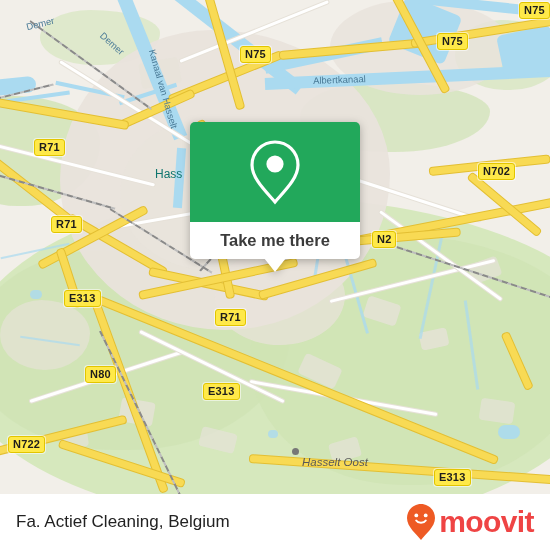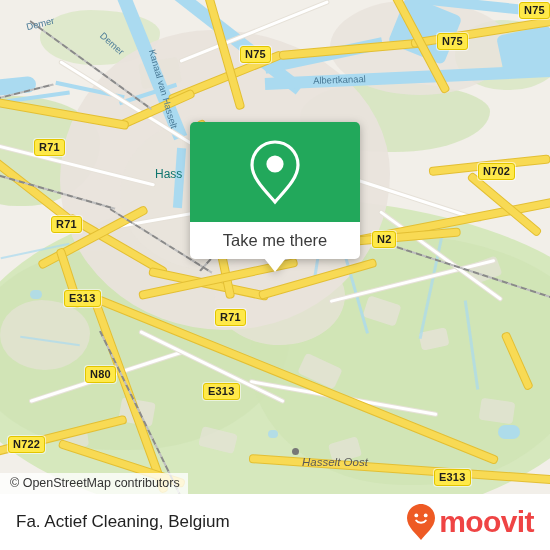--- a/index.html
+++ b/index.html
@@ -64,21 +64,21 @@
     position:absolute;left:190px;top:122px;width:170px;
     filter:drop-shadow(0 2px 4px rgba(0,0,0,.28));
   }
   #popup .head{
     background:#22a85b;height:100px;border-radius:5px 5px 0 0;
     display:flex;align-items:center;justify-content:center;
   }
   #popup .foot{
     background:#ffffff;height:37px;border-radius:0 0 5px 5px;
     display:flex;align-items:center;justify-content:center;
-    font-size:16.5px;color:#3b3b3b;
+    font-size:16.5px;color:#3b3b3b;font-weight:bold;
   }
   #popup .tail{
     position:absolute;left:50%;margin-left:-11px;bottom:-13px;
     width:0;height:0;
     border-left:11px solid transparent;
     border-right:11px solid transparent;
     border-top:14px solid #ffffff;
   }
 
   
@@ -217,21 +217,20 @@
         <div class="shield" style="left: 215px; top: 309px;">R71</div>
         <div class="shield" style="left: 478px; top: 163px;">N702</div>
         <div class="shield" style="left: 372px; top: 231px;">N2</div>
         <div class="shield" style="left: 64px; top: 290px;">E313</div>
         <div class="shield" style="left: 85px; top: 366px;">N80</div>
         <div class="shield" style="left: 203px; top: 383px;">E313</div>
         <div class="shield" style="left: 8px; top: 436px;">N722</div>
         <div class="shield" style="left: 434px; top: 469px;">E313</div>
       </div>
 
-    <div id="attribution">© OpenStreetMap contributors</div>
   </div>
 
   <div id="popup">
     <div class="head" style="background: rgb(34, 168, 91);">
       <svg width="54" height="66" viewBox="0 0 54 66">
         <path d="M27 3 C14.3 3 4 13.3 4 26 C4 40 19 53.5 27 63 C35 53.5 50 40 50 26 C50 13.3 39.7 3 27 3 Z" fill="none" stroke="#ffffff" stroke-width="3.2"></path>
         <circle cx="27" cy="25" r="8.6" fill="#ffffff"></circle>
       </svg>
     </div>
     <div class="foot">

